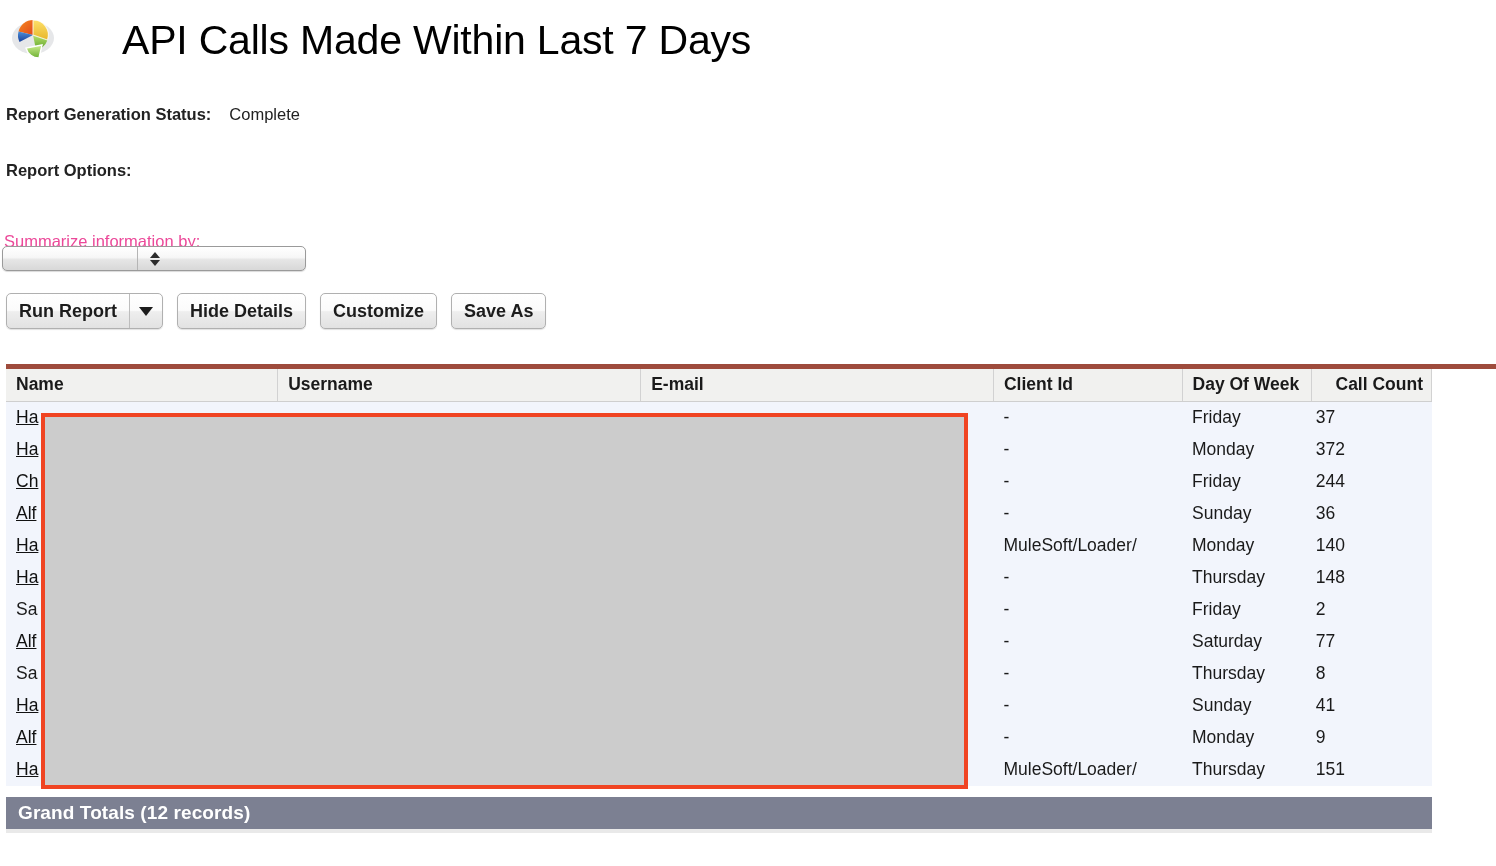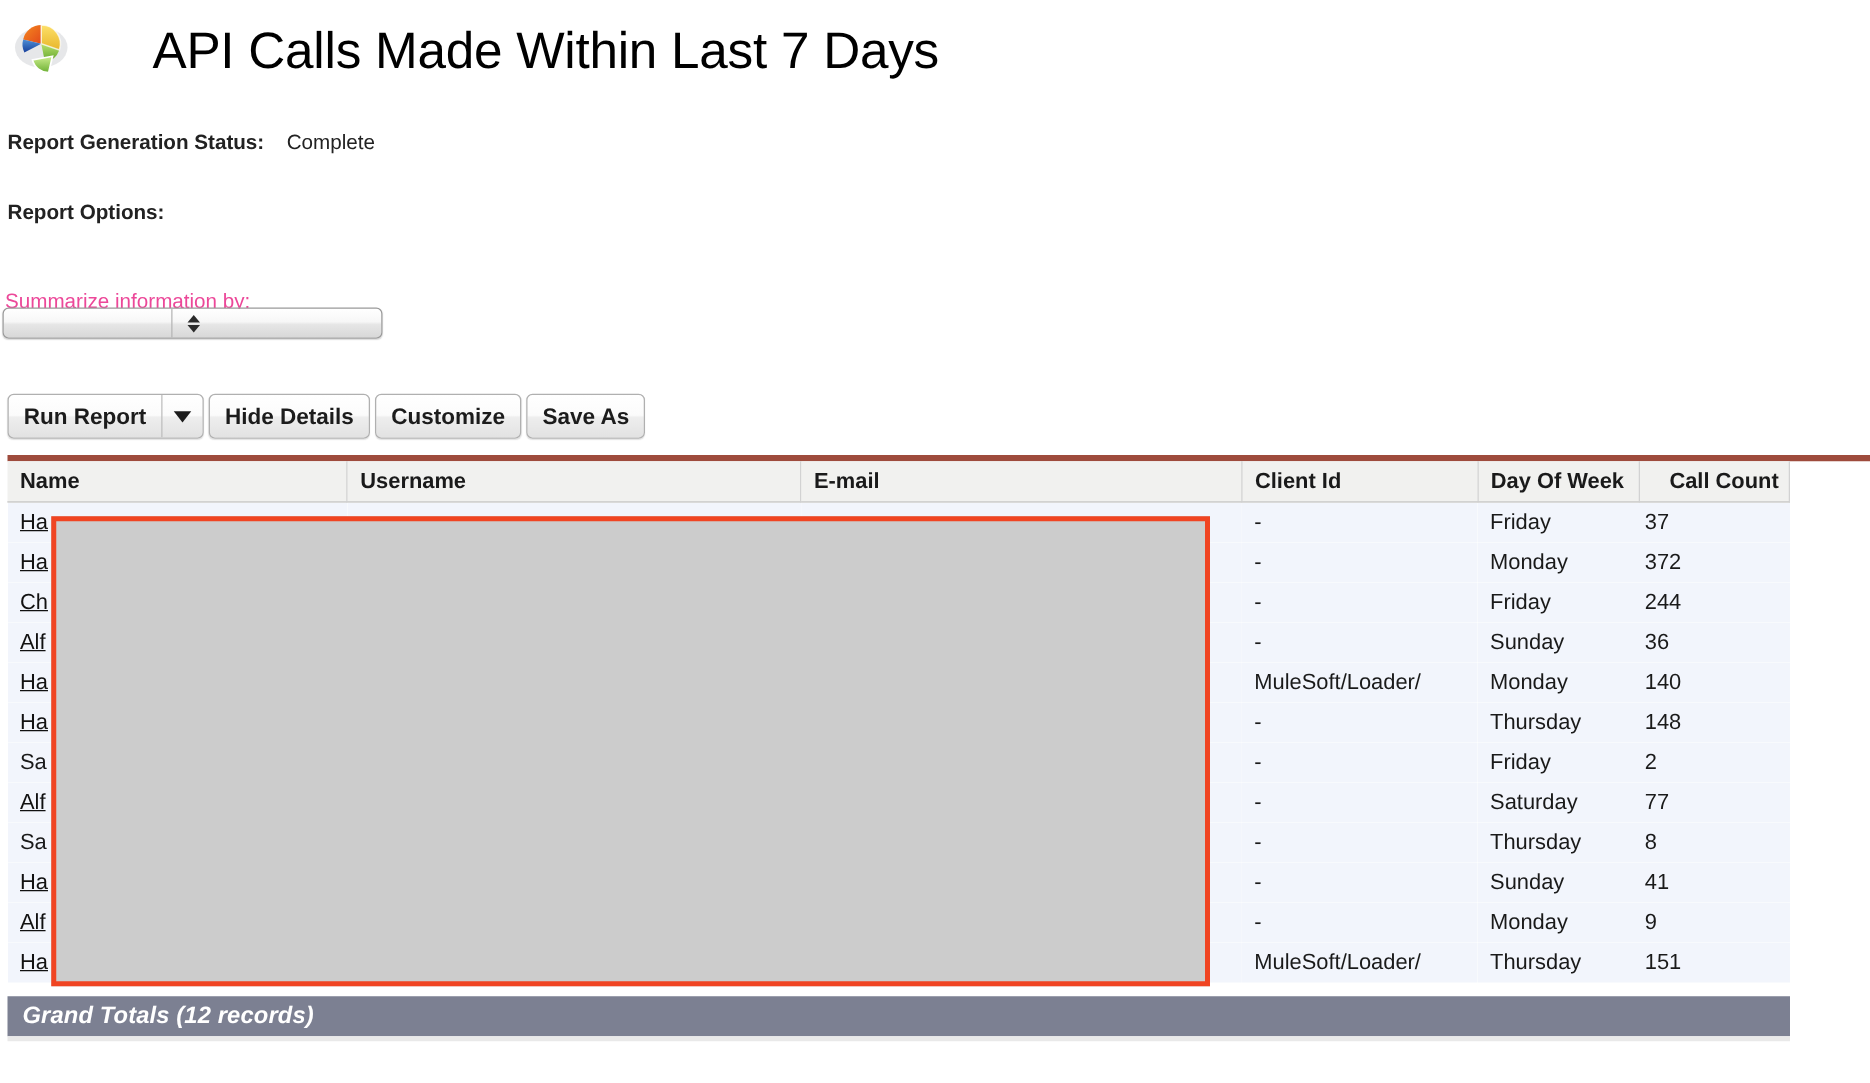--- a/index.html
+++ b/index.html
@@ -109,24 +109,24 @@
     border-left: 5px solid transparent;
     border-right: 5px solid transparent;
   }
   .arw-up { border-bottom: 6px solid #2b2b2b; }
   .arw-dn { border-top: 6px solid #2b2b2b; }
 
   
   .button-bar {
     position: absolute;
     left: 6px;
-    top: 315px;
+    top: 293px;
     display: flex;
     align-items: flex-start;
-    gap: 4px;
+    gap: 14px;
   }
   .btn {
     display: inline-flex;
     align-items: center;
     height: 36px;
     padding: 12px 12px;
     border: 1px solid #b0b0b0;
     border-radius: 5px;
     background: linear-gradient(to bottom, #ffffff 0%, #fbfbfb 48%, #eeeeee 52%, #e2e2e2 100%);
     box-shadow: 0 1px 1px rgba(0,0,0,0.12);
@@ -239,21 +239,20 @@
     height: 32px;
     background: #7c8092;
     color: #ffffff;
     font-size: 19px;
     font-weight: bold;
     display: flex;
     align-items: center;
     padding-left: 12px;
     box-sizing: border-box;
     letter-spacing: 0.1px;
-    font-style: italic;
   }
   .totals-underline {
     position: absolute;
     left: 6px;
     top: 829px;
     width: 1426px;
     height: 4px;
     background: #e9e9e9;
   }
 

